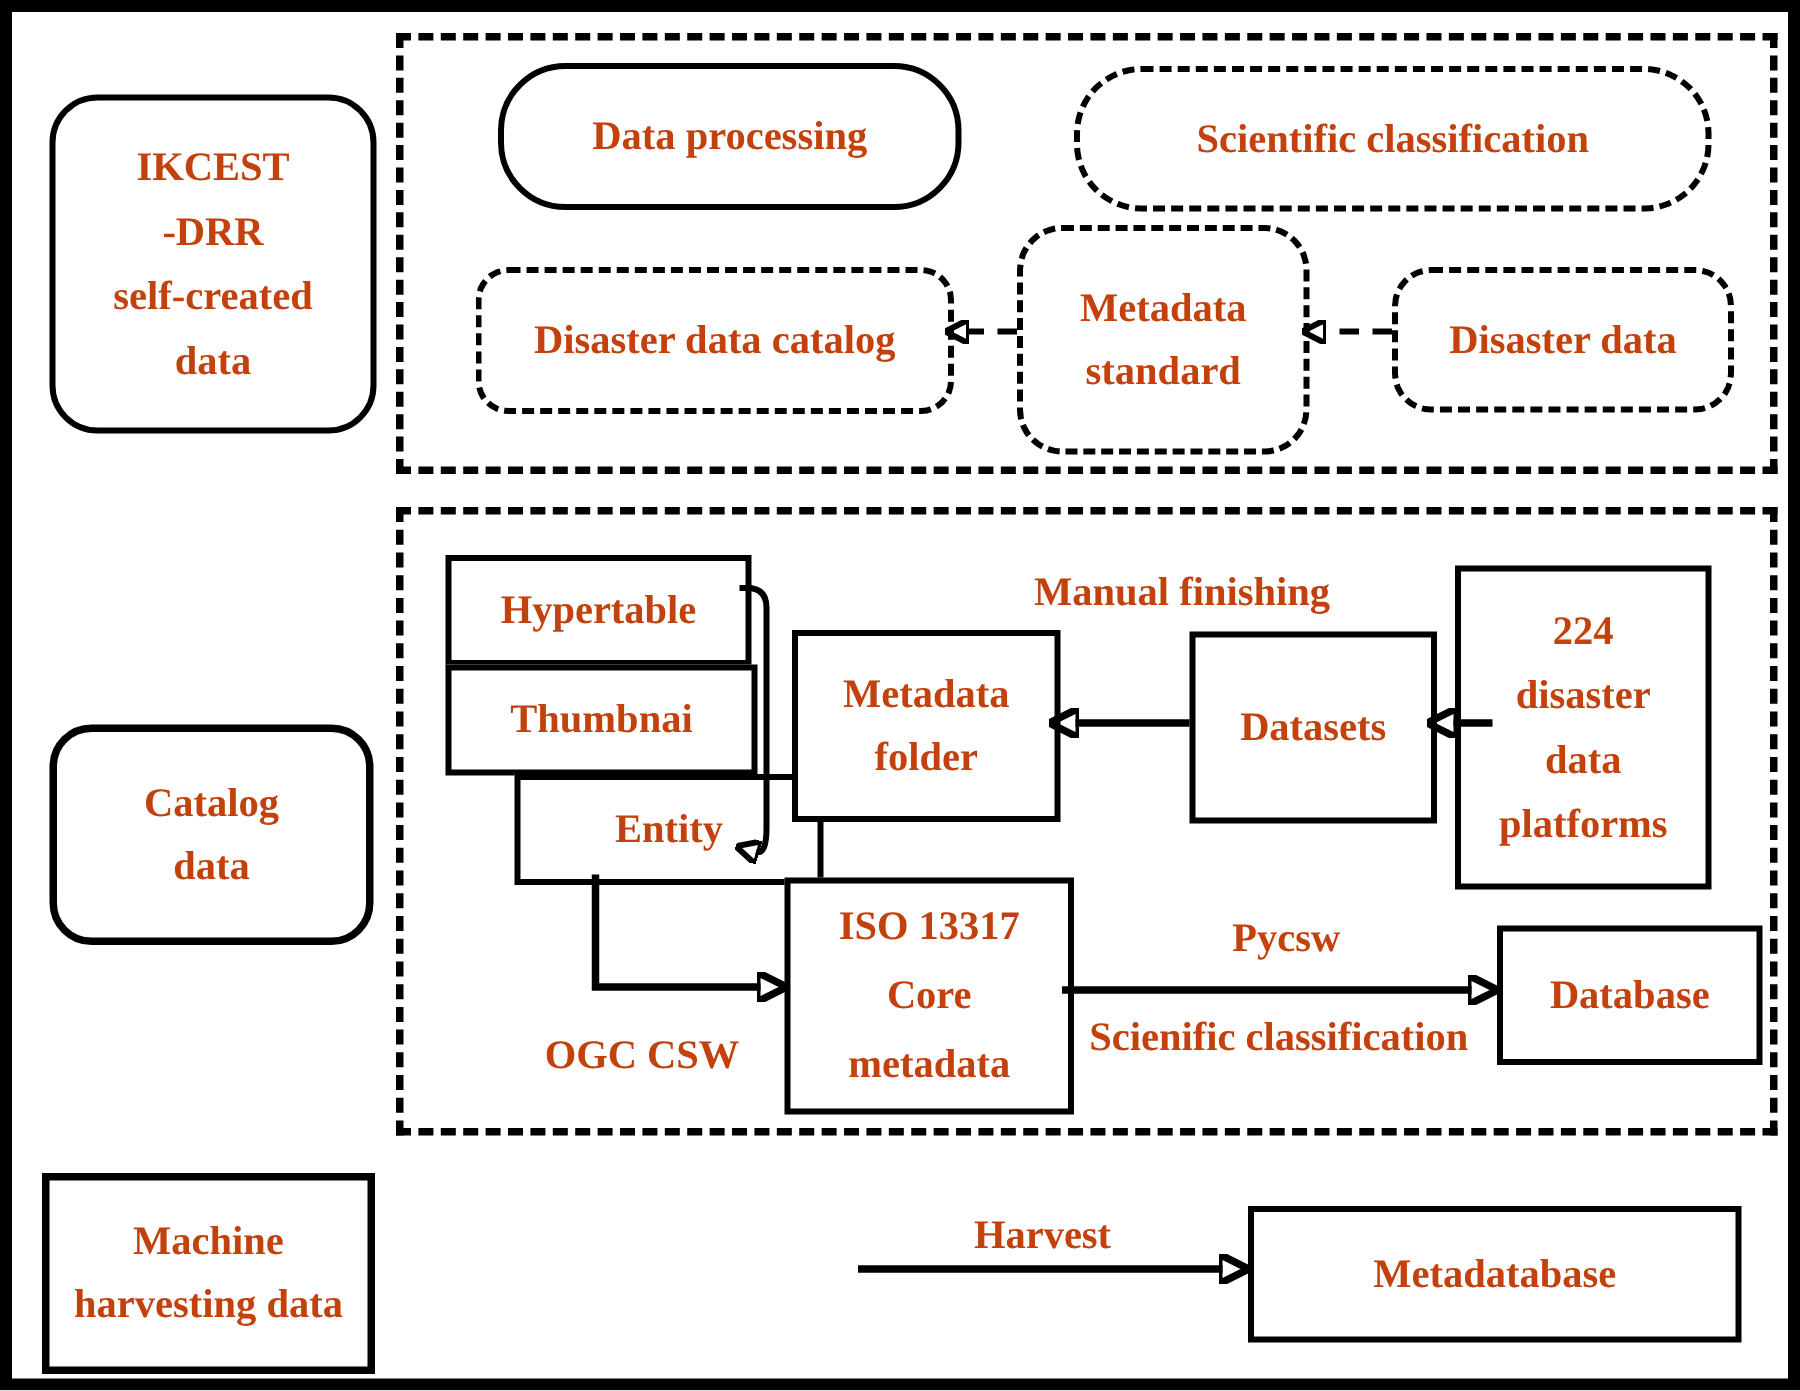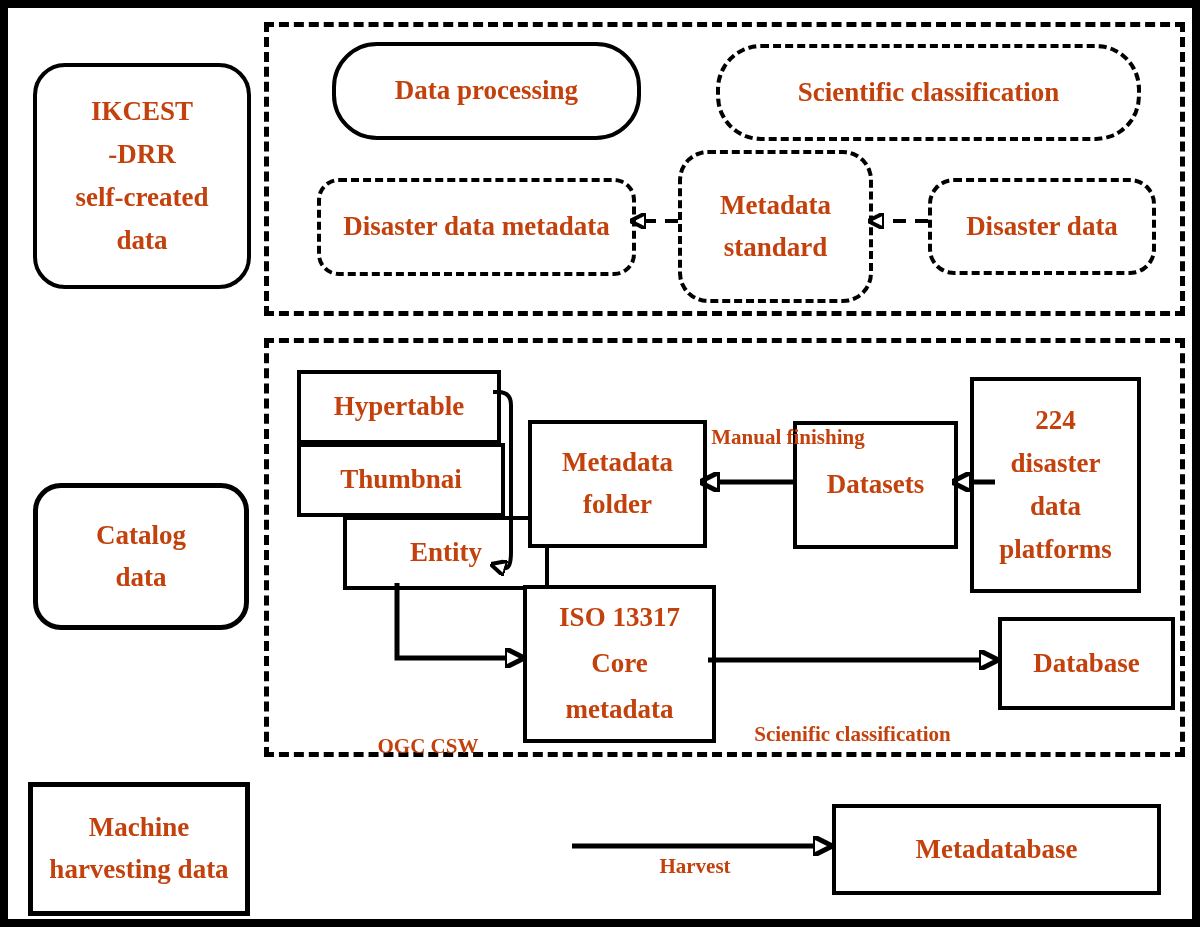--- a/index.html
+++ b/index.html
@@ -13,21 +13,21 @@
   .node{
     position:absolute;display:flex;align-items:center;justify-content:center;
     text-align:center;white-space:pre-line;background:#fff;
     font-size:27px;line-height:1.55;
   }
   .solid{border:4px solid #000;}
   .solid-thick{border:5px solid #000;}
   .dashed{border:4px dashed #000;}
   .lbl{
     position:absolute;display:flex;align-items:center;justify-content:center;
-    text-align:center;font-size:21px;white-space:pre-line;background:transparent;margin-top:43px;
+    text-align:center;font-size:27px;white-space:pre-line;background:transparent;
   }
   svg.arrows{position:absolute;inset:0;width:1200px;height:927px;pointer-events:none;}
   svg.arrows path, svg.arrows line{stroke:#000;fill:none;}
 </style>
 </head>
 <body>
 
 <div class="canvas">
 
   <div class="outer-frame"></div>
@@ -39,21 +39,21 @@
 -DRR
 self-created
 data</div>
   <div class="node solid-thick" style="left:33px;top:458px;width:206px;height:137px;border-radius:28px;margin-top:25px;">Catalog
 data</div>
   <div class="node solid-thick" style="left:28px;top:782px;width:212px;height:124px;">Machine
 harvesting data</div>
 
   <div class="node solid" style="left:332px;top:42px;width:301px;height:90px;border-radius:45px;">Data processing</div>
   <div class="node dashed" style="left:716px;top:44px;width:417px;height:89px;border-radius:45px;">Scientific classification</div>
-  <div class="node dashed" style="left:317px;top:178px;width:311px;height:90px;border-radius:22px;">Disaster data metadata</div>
+  <div class="node dashed" style="left:317px;top:178px;width:311px;height:90px;border-radius:22px;">Disaster data catalog</div>
   <div class="node dashed" style="left:678px;top:150px;width:187px;height:145px;border-radius:30px;">Metadata
 standard</div>
   <div class="node dashed" style="left:928px;top:178px;width:220px;height:89px;border-radius:26px;">Disaster data</div>
 
   <div class="node solid" style="left:297px;top:370px;width:196px;height:66px;">Hypertable</div>
   <div class="node solid" style="left:297px;top:443px;width:200px;height:66px;">Thumbnai</div>
   <div class="node solid" style="left:297px;top:516px;width:198px;height:66px;margin-left:46px;">Entity</div>
   <div class="node solid" style="left:528px;top:420px;width:171px;height:120px;">Metadata
 folder</div>
   <div class="node solid" style="left:793px;top:421px;width:157px;height:120px;">Datasets</div>
@@ -63,20 +63,21 @@
 platforms</div>
   <div class="node solid" style="left:523px;top:585px;width:185px;height:150px;line-height:1.7;">ISO 13317
 Core
 metadata</div>
   <div class="node solid" style="left:998px;top:617px;width:169px;height:85px;">Database</div>
 
   <div class="node solid" style="left:832px;top:804px;width:321px;height:83px;">Metadatabase</div>
 
   <div class="lbl" style="left:658px;top:377px;width:260px;height:34px;">Manual finishing</div>
   <div class="lbl" style="left:348px;top:686px;width:160px;height:34px;">OGC CSW</div>
+  <div class="lbl" style="left:790px;top:608px;width:135px;height:34px;">Pycsw</div>
   <div class="lbl" style="left:700px;top:674px;width:305px;height:34px;">Scienific classification</div>
   <div class="lbl" style="left:630px;top:806px;width:130px;height:34px;">Harvest</div>
 
   <svg class="arrows" viewBox="0 0 1200 927">
     <defs>
       <marker id="ah" viewBox="0 0 4 4" markerWidth="4" markerHeight="4" refX="0.5" refY="2" orient="auto" markerUnits="strokeWidth">
         <path d="M0,0 L4,2 L0,4 Z" fill="#000" stroke="none"></path>
       </marker>
     </defs>
 

